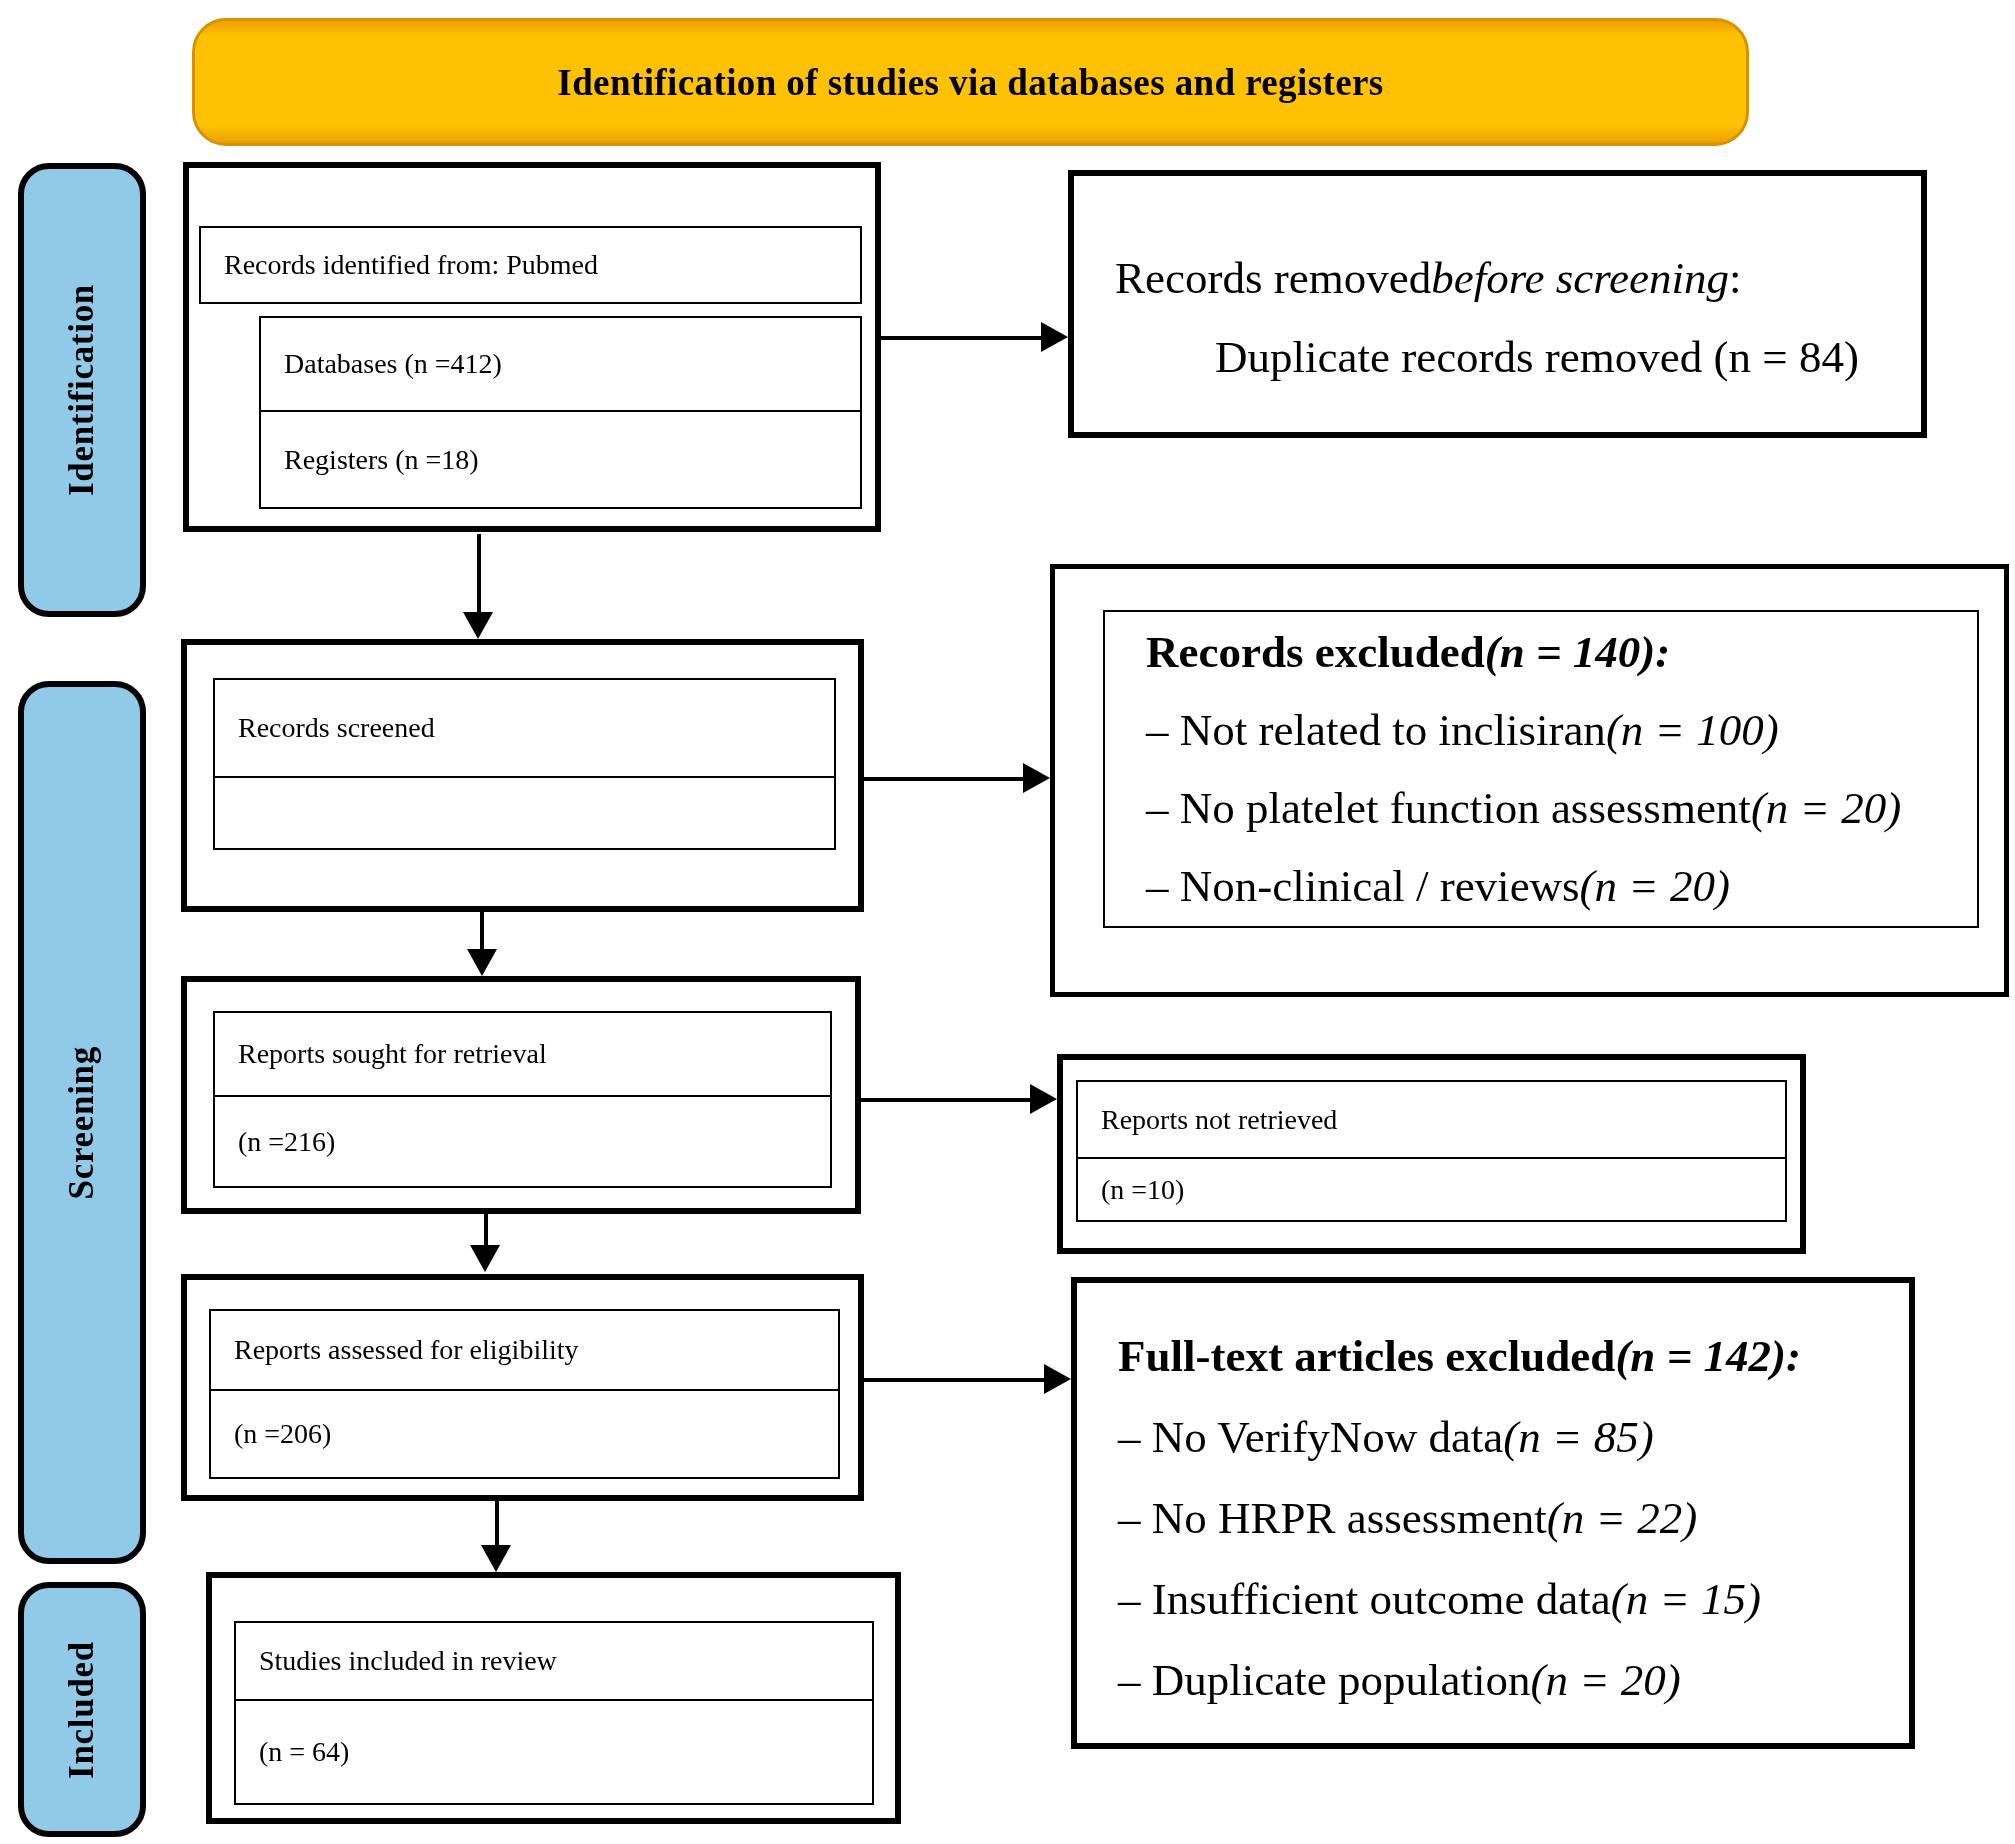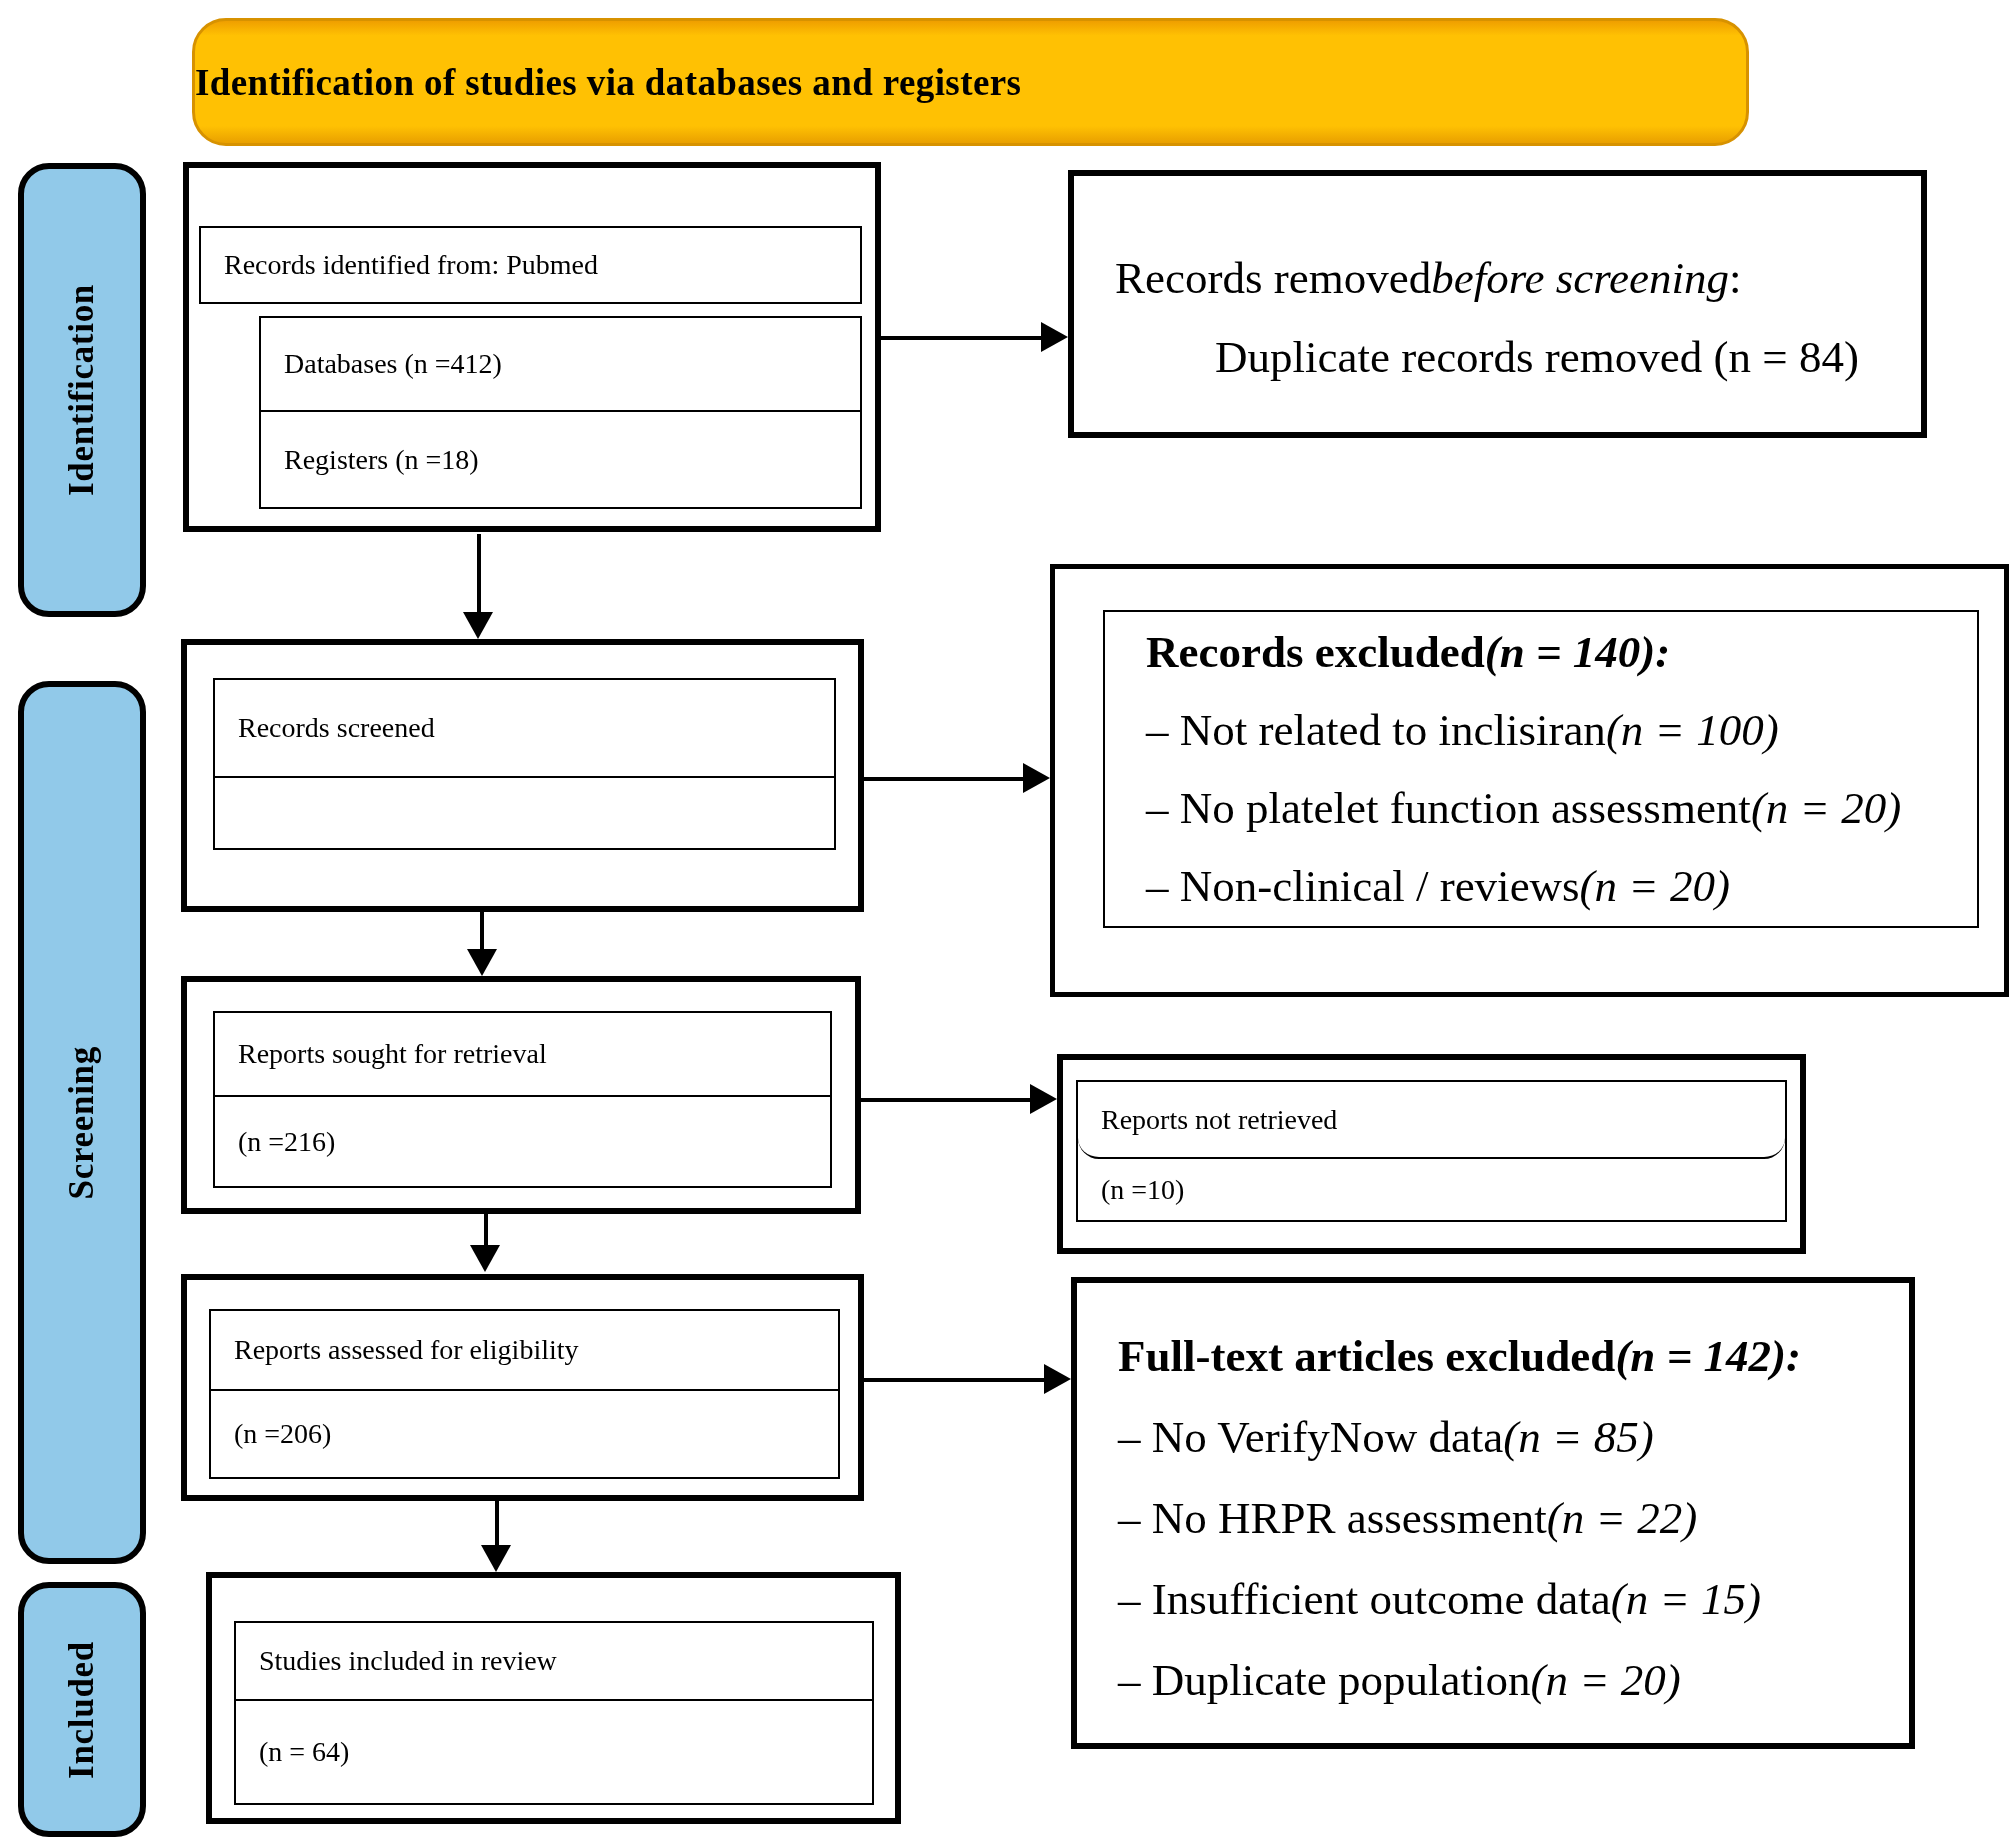--- a/index.html
+++ b/index.html
@@ -1,21 +1,21 @@
 <!DOCTYPE html>
 <html style="font-size:11.4px"><head>
 <meta charset="utf-8">
 <style>
   html,body{margin:0;padding:0;background:#ffffff;}
   #page{position:relative;width:2015px;height:1845px;background:#fff;
         font-family:"Liberation Serif","DejaVu Serif",serif;color:#000;}
   .banner{position:absolute;left:192px;top:18px;width:1557px;height:128px;
           box-sizing:border-box;border-radius:34px;border:3.5px solid #d79200;
           background:linear-gradient(180deg,#ef9f00 0%,#ffc103 12%,#ffc103 86%,#e9a000 100%);
-          display:flex;align-items:center;justify-content:flex-start;
+          display:flex;align-items:center;justify-content:center;
           font-weight:bold;font-size:37px;letter-spacing:0.4px;}
   .sidebar{position:absolute;left:18px;width:128px;box-sizing:border-box;
            background:#91c9e9;border:6.4px solid #000;border-radius:31px;
            display:flex;align-items:center;justify-content:center;}
   .sidebar span{writing-mode:vertical-rl;transform:rotate(180deg);
                 font-weight:bold;font-size:35px;letter-spacing:0.7px;}
   .outer{position:absolute;box-sizing:border-box;border:6.4px solid #000;background:#fff;}
   .inner{position:absolute;box-sizing:border-box;border:2.8px solid #000;background:#fff;
          display:flex;flex-direction:column;}
   .cell{display:flex;align-items:center;padding-left:23px;font-size:28px;box-sizing:border-box;}
@@ -111,21 +111,21 @@
   <div class="inner" style="left:213px;top:1011px;width:619px;height:177px;">
     <div class="cell titlecell" style="height:84px;text-align:right;">Reports sought for retrieval</div>
     <div class="cell grow">(n =216)</div>
   </div>
 
   <div class="hline" style="left:861px;top:1098px;width:175px;height:4.3px;"></div>
   <div class="tri-right" style="left:1030px;top:1084px;"></div>
 
   <div class="outer" style="left:1057px;top:1054px;width:749px;height:200px;"></div>
   <div class="inner" style="left:1076px;top:1080px;width:711px;height:142px;">
-    <div class="cell titlecell" style="height:77px;border-radius:21px;">Reports not retrieved</div>
+    <div class="cell titlecell" style="height:77px;">Reports not retrieved</div>
     <div class="cell grow">(n =10)</div>
   </div>
 
   <div class="vline" style="left:484px;top:1213px;width:4.3px;height:35px;"></div>
   <div class="tri-down" style="left:470px;top:1245px;"></div>
 
   <div class="outer" style="left:181px;top:1274px;width:683px;height:227px;"></div>
   <div class="inner" style="left:209px;top:1309px;width:631px;height:170px;">
     <div class="cell titlecell" style="height:80px;">Reports assessed for eligibility</div>
     <div class="cell grow">(n =206)</div>

